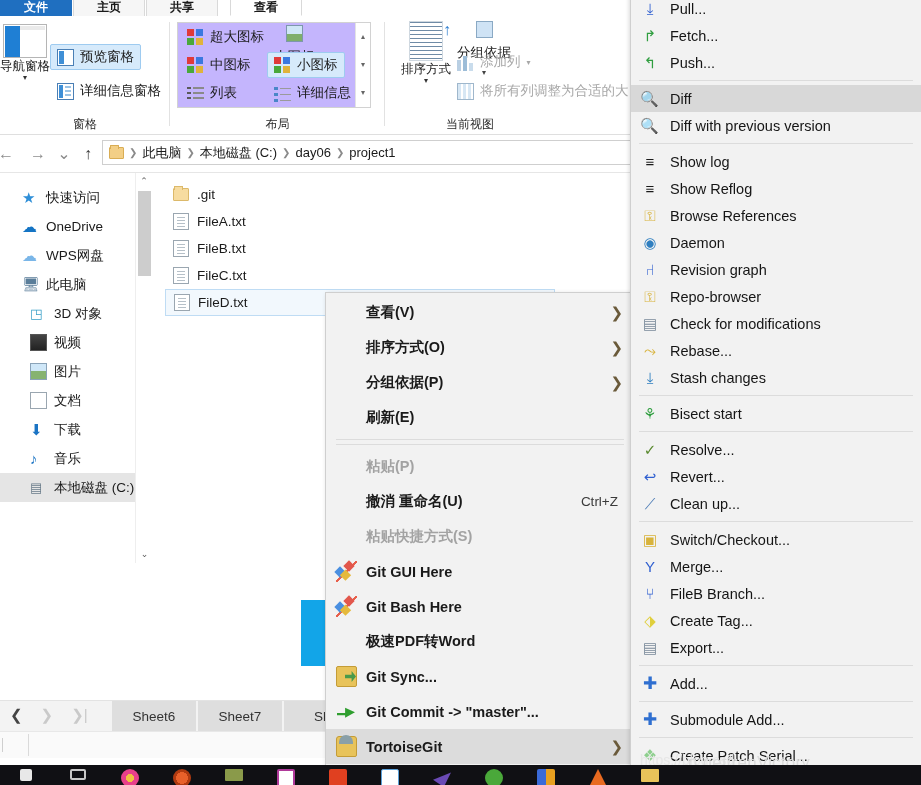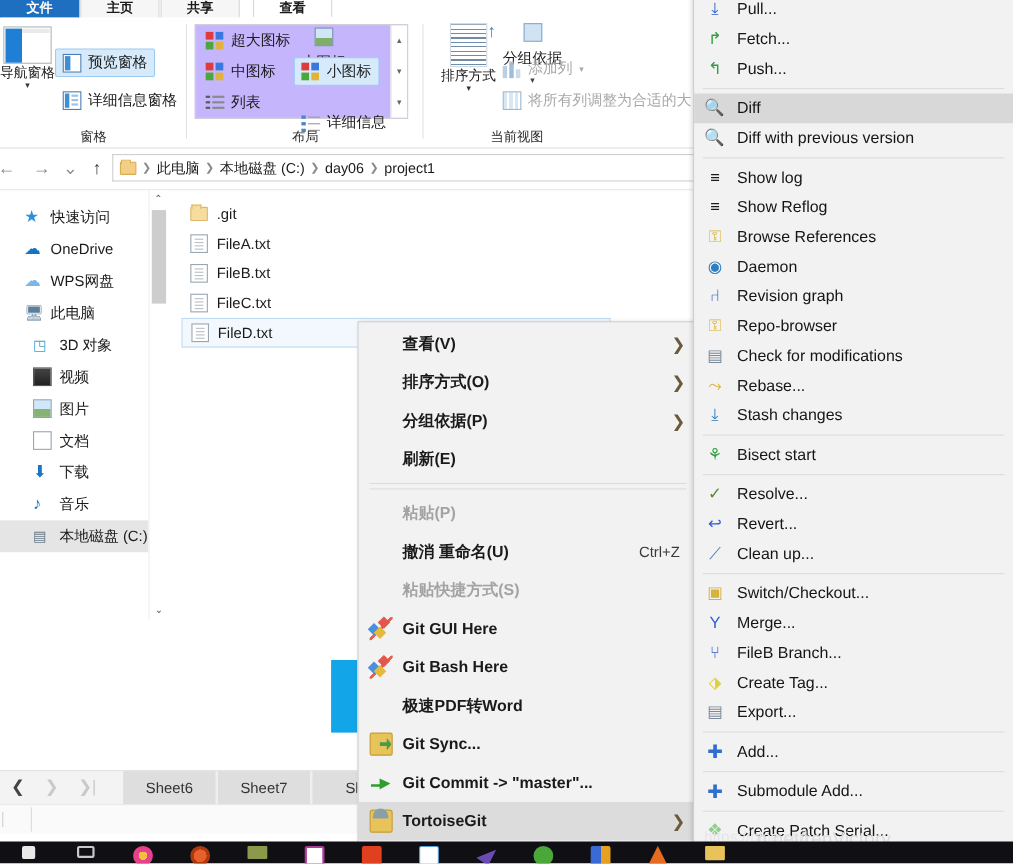--- a/index.html
+++ b/index.html
@@ -341,21 +341,21 @@
           <span>中图标</span>
         </div>
         <div class="sbtn checked" style="left:89px;top:29px;">
           <span class="ci ic-mosaic"></span>
           <span>小图标</span>
         </div>
         <div class="sbtn" style="left:2px;top:57px;">
           <span class="ci ic-list"></span>
           <span>列表</span>
         </div>
-        <div class="sbtn" style="left:89px;top:75px;">
+        <div class="sbtn" style="left:89px;top:57px;">
           <span class="ci ic-details"></span>
           <span>详细信息</span>
         </div>
         <div class="gal-scroll" style="right:0;top:0;bottom:0;">
           <div>▴</div>
           <div>▾</div>
           <div>▾</div>
         </div>
       </div>
       <div class="rgroup-label">布局</div>

